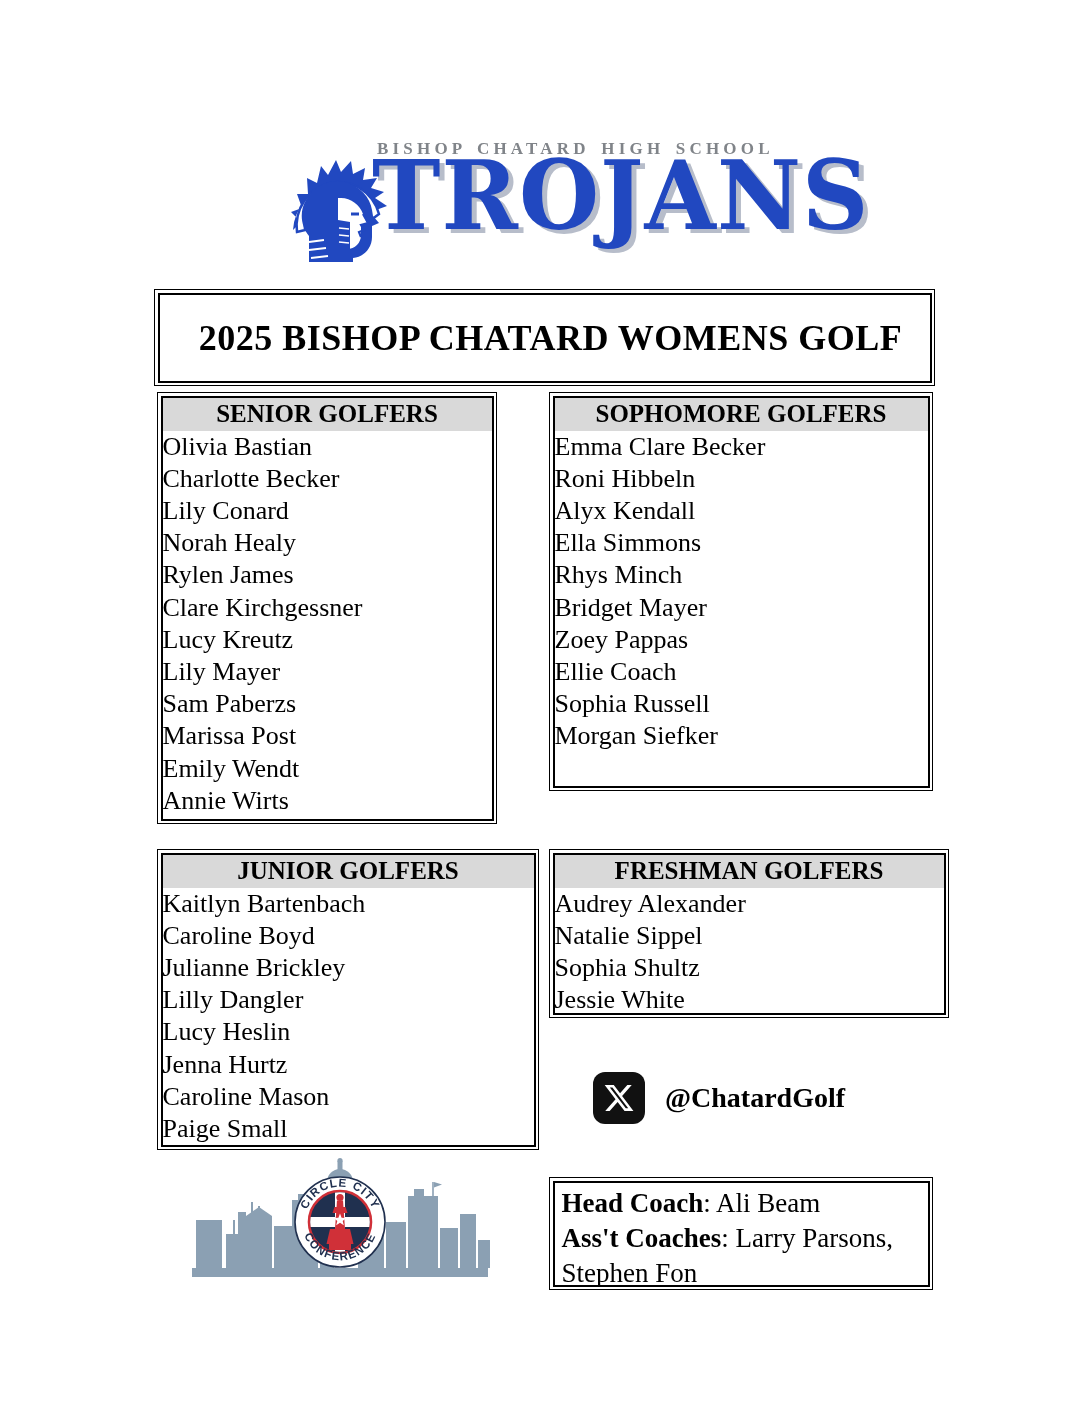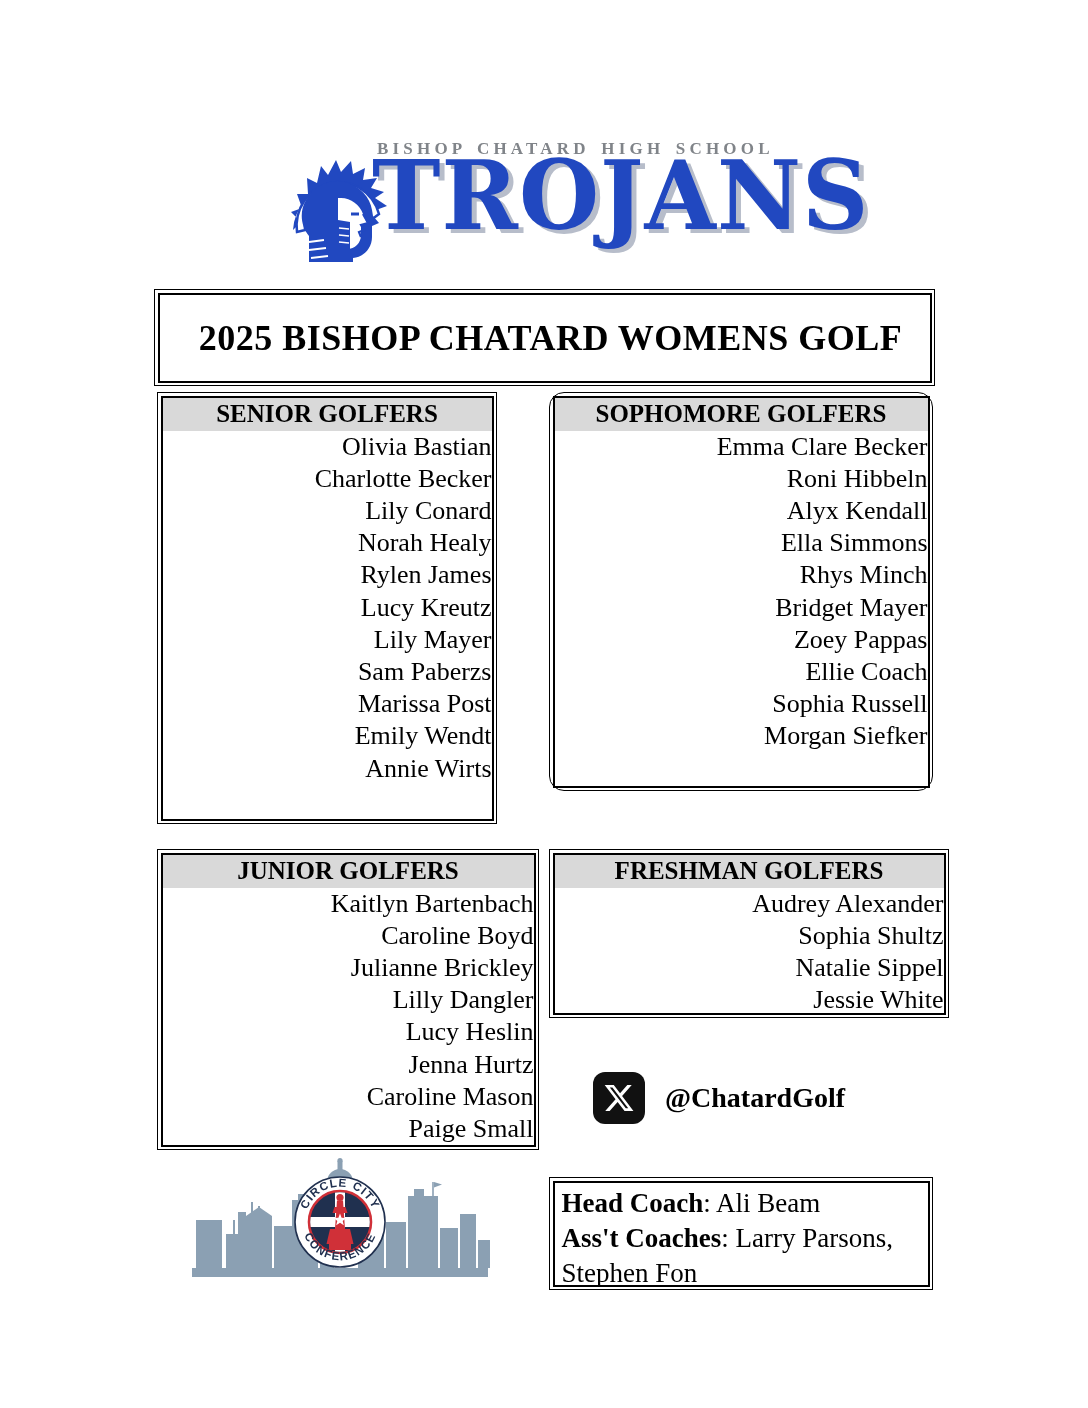--- a/index.html
+++ b/index.html
@@ -35,24 +35,24 @@
   .title-text {
     display:flex; align-items:center; justify-content:center; height:100%;
     font-weight:bold; font-size:36px; letter-spacing:0.5px; text-align:right;padding-left:12px;
   }
 
   
   .roster-header {
     background:var(--header-bar-gray,#d9d9d9); text-align:center;
     font-weight:bold; font-size:25px; height:33px; line-height:32px;
   }
-  .player { text-align:right; font-size:26px; line-height:32.2px; white-space:nowrap; }
+  .player { text-align:left; font-size:26px; line-height:32.2px; white-space:nowrap; }
 
   .box-senior    { left:157px; top:392px; width:340px; height:432px; }
-  .box-sophomore { left:549px; top:392px; width:384px; height:399px;border-radius:15px; }
+  .box-sophomore { left:549px; top:392px; width:384px; height:399px; }
   .box-junior    { left:157px; top:849px; width:382px; height:301px; }
   .box-freshman  { left:549px; top:849px; width:400px; height:169px; }
 
   
   .social-row { position:absolute; left:593px; top:1072px; display:flex; align-items:center; gap:20px; }
   .x-badge {
     width:52px; height:52px; background:#111; border-radius:12px;
     display:flex; align-items:center; justify-content:center;
   }
   .x-badge svg { width:32px; height:32px; }
@@ -109,20 +109,21 @@
 
   <div class="dbox box-senior">
     <div class="dbox-inner">
       <div class="roster-header">SENIOR GOLFERS</div>
       <div>
           <div class="player">Olivia Bastian</div>
           <div class="player">Charlotte Becker</div>
           <div class="player">Lily Conard</div>
           <div class="player">Norah Healy</div>
           <div class="player">Rylen James</div>
+          <div class="player">Clare Kirchgessner</div>
           <div class="player">Lucy Kreutz</div>
           <div class="player">Lily Mayer</div>
           <div class="player">Sam Paberzs</div>
           <div class="player">Marissa Post</div>
           <div class="player">Emily Wendt</div>
           <div class="player">Annie Wirts</div>
         </div>
     </div>
   </div>
 
@@ -158,22 +159,22 @@
           <div class="player">Paige Small</div>
         </div>
     </div>
   </div>
 
   <div class="dbox box-freshman">
     <div class="dbox-inner">
       <div class="roster-header">FRESHMAN GOLFERS</div>
       <div>
           <div class="player">Audrey Alexander</div>
+          <div class="player">Natalie Sippel</div>
           <div class="player">Sophia Shultz</div>
-          <div class="player">Natalie Sippel</div>
           <div class="player">Jessie White</div>
         </div>
     </div>
   </div>
 
   <div class="social-row">
     <div class="x-badge">
       <svg viewBox="0 0 24 24" aria-hidden="true">
         <path fill="#fff" d="M18.244 2.25h3.308l-7.227 8.26 8.502 11.24H16.17l-5.214-6.817L4.99 21.75H1.68l7.73-8.835L1.254 2.25H8.08l4.713 6.231zm-1.161 17.52h1.833L7.084 4.126H5.117z"></path>
       </svg>

